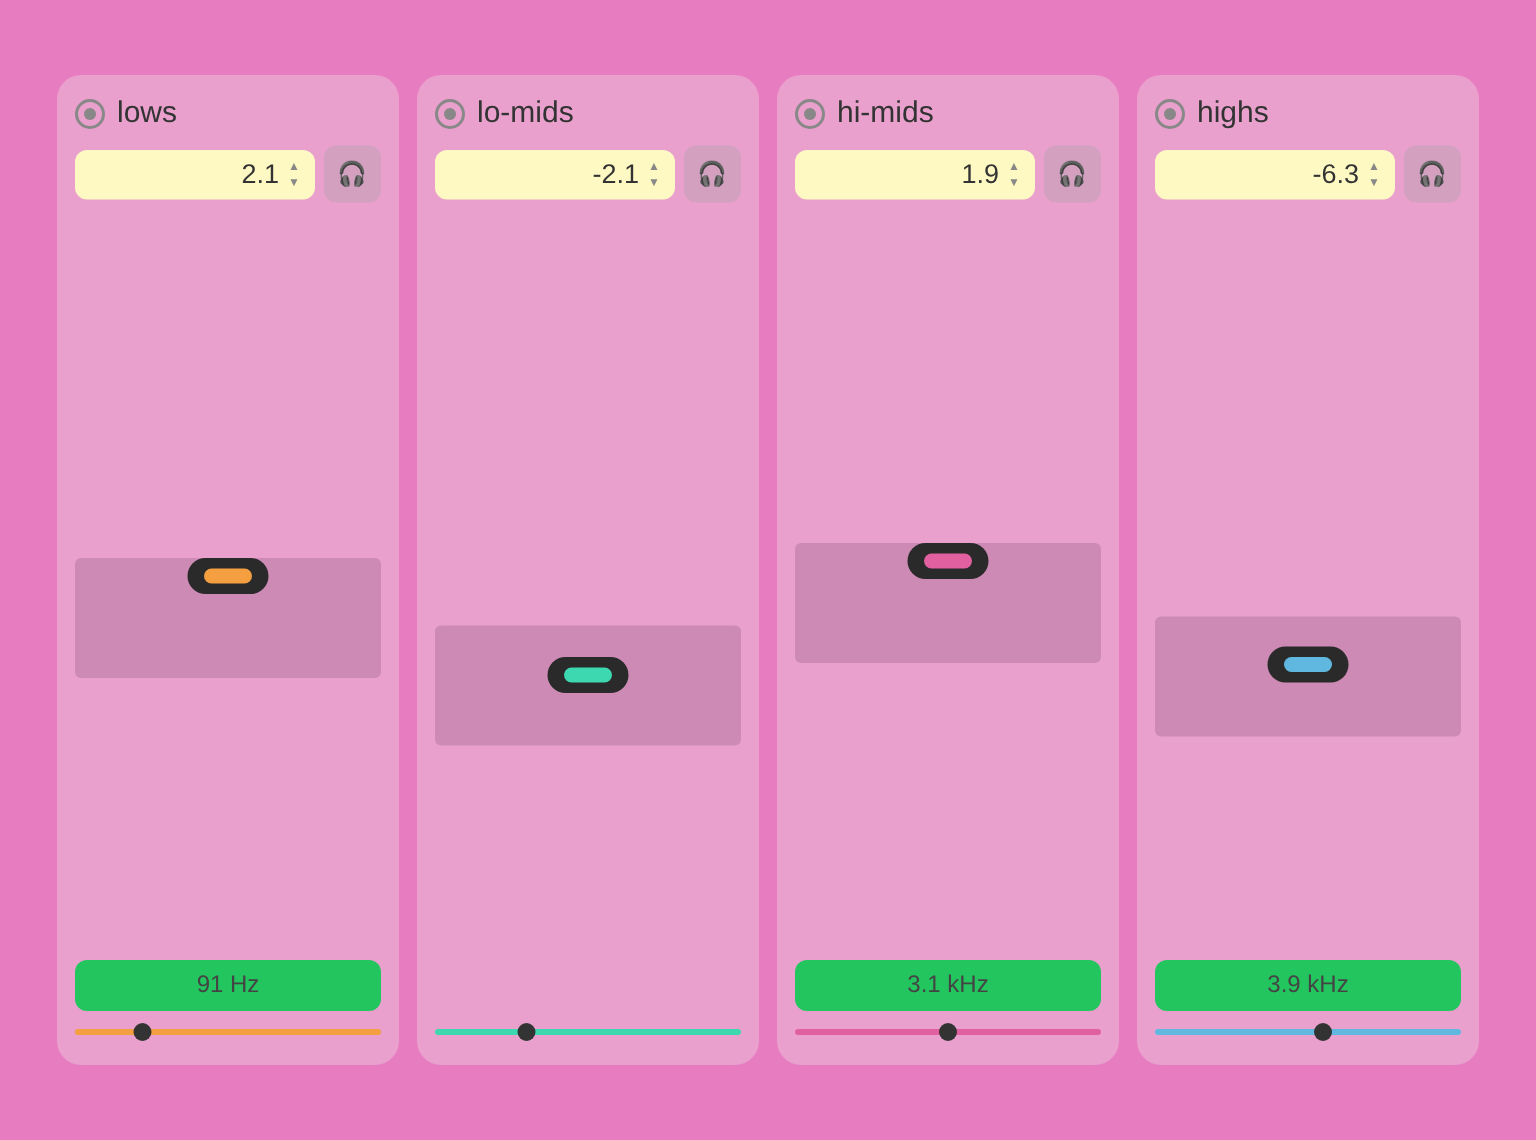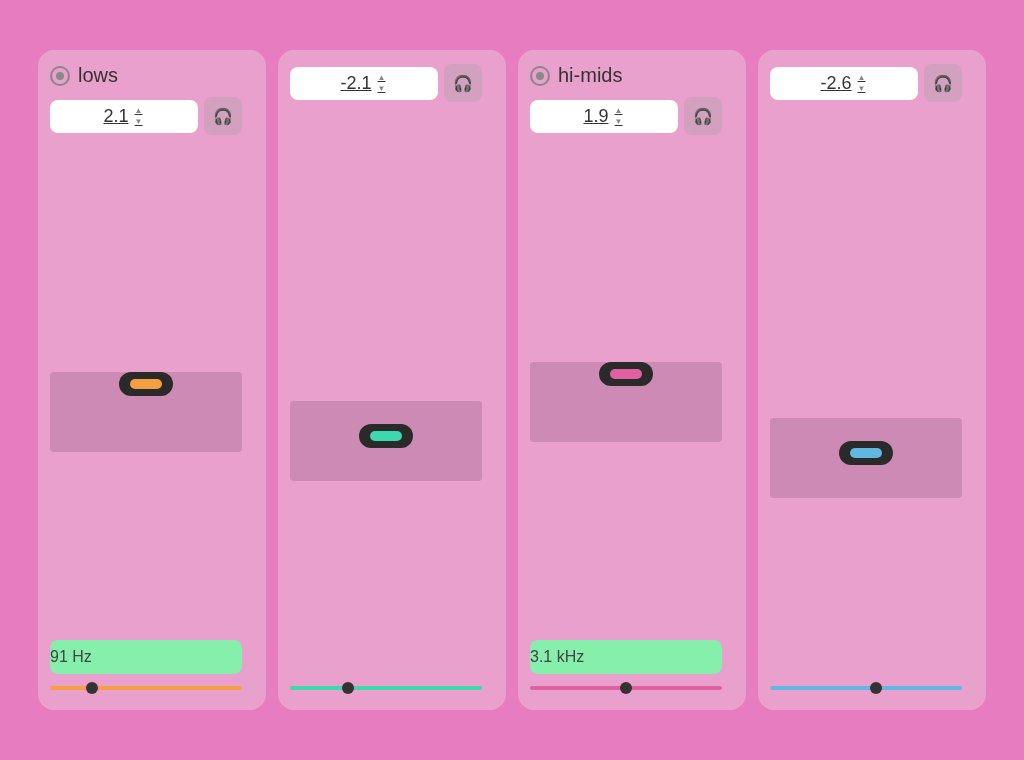--- a/index.html
+++ b/index.html
@@ -18,21 +18,21 @@
       padding: 16px;
       width: 980px;
     }
     .band {
       flex: 1;
       background-color: #e9a0cc;
       border-radius: 16px;
       display: flex;
       flex-direction: column;
       align-items: center;
-      padding: 14px 24px 14px 12px;
+      padding: 14px 12px 14px 12px;
       position: relative;
       min-height: 660px;
     }
     .band-header {
       display: flex;
       align-items: center;
       gap: 8px;
       width: 100%;
       margin-bottom: 10px;
     }
@@ -60,30 +60,29 @@
     }
     .controls-row {
       display: flex;
       align-items: center;
       gap: 6px;
       width: 100%;
       margin-bottom: 8px;
     }
     .value-box {
       flex: 1;
-      background: #ffffff;
+      background: #fef9c3;
       border-radius: 8px;
       padding: 6px 8px;
       display: flex;
       align-items: center;
-      justify-content: center;
+      justify-content: flex-end;
       font-size: 18px;
       color: #333;
       font-weight: 400;
-      text-decoration: underline;
     }
     .stepper {
       display: flex;
       flex-direction: column;
       gap: 1px;
       margin-left: 4px;
     }
     .stepper-btn {
       width: 12px;
       height: 10px;
@@ -143,24 +142,24 @@
       cursor: grab;
       z-index: 2;
     }
     .fader-handle-color {
       width: 32px;
       height: 10px;
       border-radius: 5px;
     }
     .freq-box {
       width: 100%;
-      background: #86efac;
+      background: #22c55e;
       border-radius: 8px;
       padding: 8px 0;
-      text-align: left;
+      text-align: center;
       font-size: 16px;
       color: #444;
       margin-bottom: 6px;
     }
     .freq-slider-container {
       width: 100%;
       position: relative;
       height: 16px;
       display: flex;
       align-items: center;
@@ -211,20 +210,26 @@
         </div>
       </div>
       <div class="freq-box">91 Hz</div>
       <div class="freq-slider-container">
         <div class="freq-slider-track" style="background: linear-gradient(to right, #f5a040, #f5a040);">
           <div class="freq-slider-dot" style="left:22%; background:#333;"></div>
         </div>
       </div>
     </div>
     <div class="band">
+      <div class="band-header">
+        <div class="radio-icon">
+          <div class="radio-inner"></div>
+        </div>
+        <span class="band-label">lo-mids</span>
+      </div>
       <div class="controls-row">
         <div class="value-box">
           <span>-2.1</span>
           <div class="stepper">
             <button class="stepper-btn">▲</button>
             <button class="stepper-btn">▼</button>
           </div>
         </div>
         <button class="headphone-btn">
           <span class="headphone-icon">🎧</span>
@@ -268,37 +273,44 @@
         </div>
       </div>
       <div class="freq-box">3.1 kHz</div>
       <div class="freq-slider-container">
         <div class="freq-slider-track" style="background: linear-gradient(to right, #e060a0, #e060a0);">
           <div class="freq-slider-dot" style="left:50%; background:#333;"></div>
         </div>
       </div>
     </div>
     <div class="band">
+      <div class="band-header">
+        <div class="radio-icon">
+          <div class="radio-inner"></div>
+        </div>
+        <span class="band-label">highs</span>
+      </div>
       <div class="controls-row">
         <div class="value-box">
-          <span>-2.6</span>
+          <span>-6.3</span>
           <div class="stepper">
             <button class="stepper-btn">▲</button>
             <button class="stepper-btn">▼</button>
           </div>
         </div>
         <button class="headphone-btn">
           <span class="headphone-icon">🎧</span>
         </button>
       </div>
       <div class="slider-area" style="position:relative; width:100%; flex:1; min-height:480px;">
         <div class="fader-highlight" style="top:54%; left:0; right:0; position:absolute;"></div>
         <div class="fader-handle" style="top:58%;">
           <div class="fader-handle-color" style="background:#60b8e0;"></div>
         </div>
       </div>
+      <div class="freq-box">3.9 kHz</div>
       <div class="freq-slider-container">
         <div class="freq-slider-track" style="background: linear-gradient(to right, #60b8e0, #60b8e0);">
           <div class="freq-slider-dot" style="left:55%; background:#333;"></div>
         </div>
       </div>
     </div>
   </div>
 
 </body></html>

